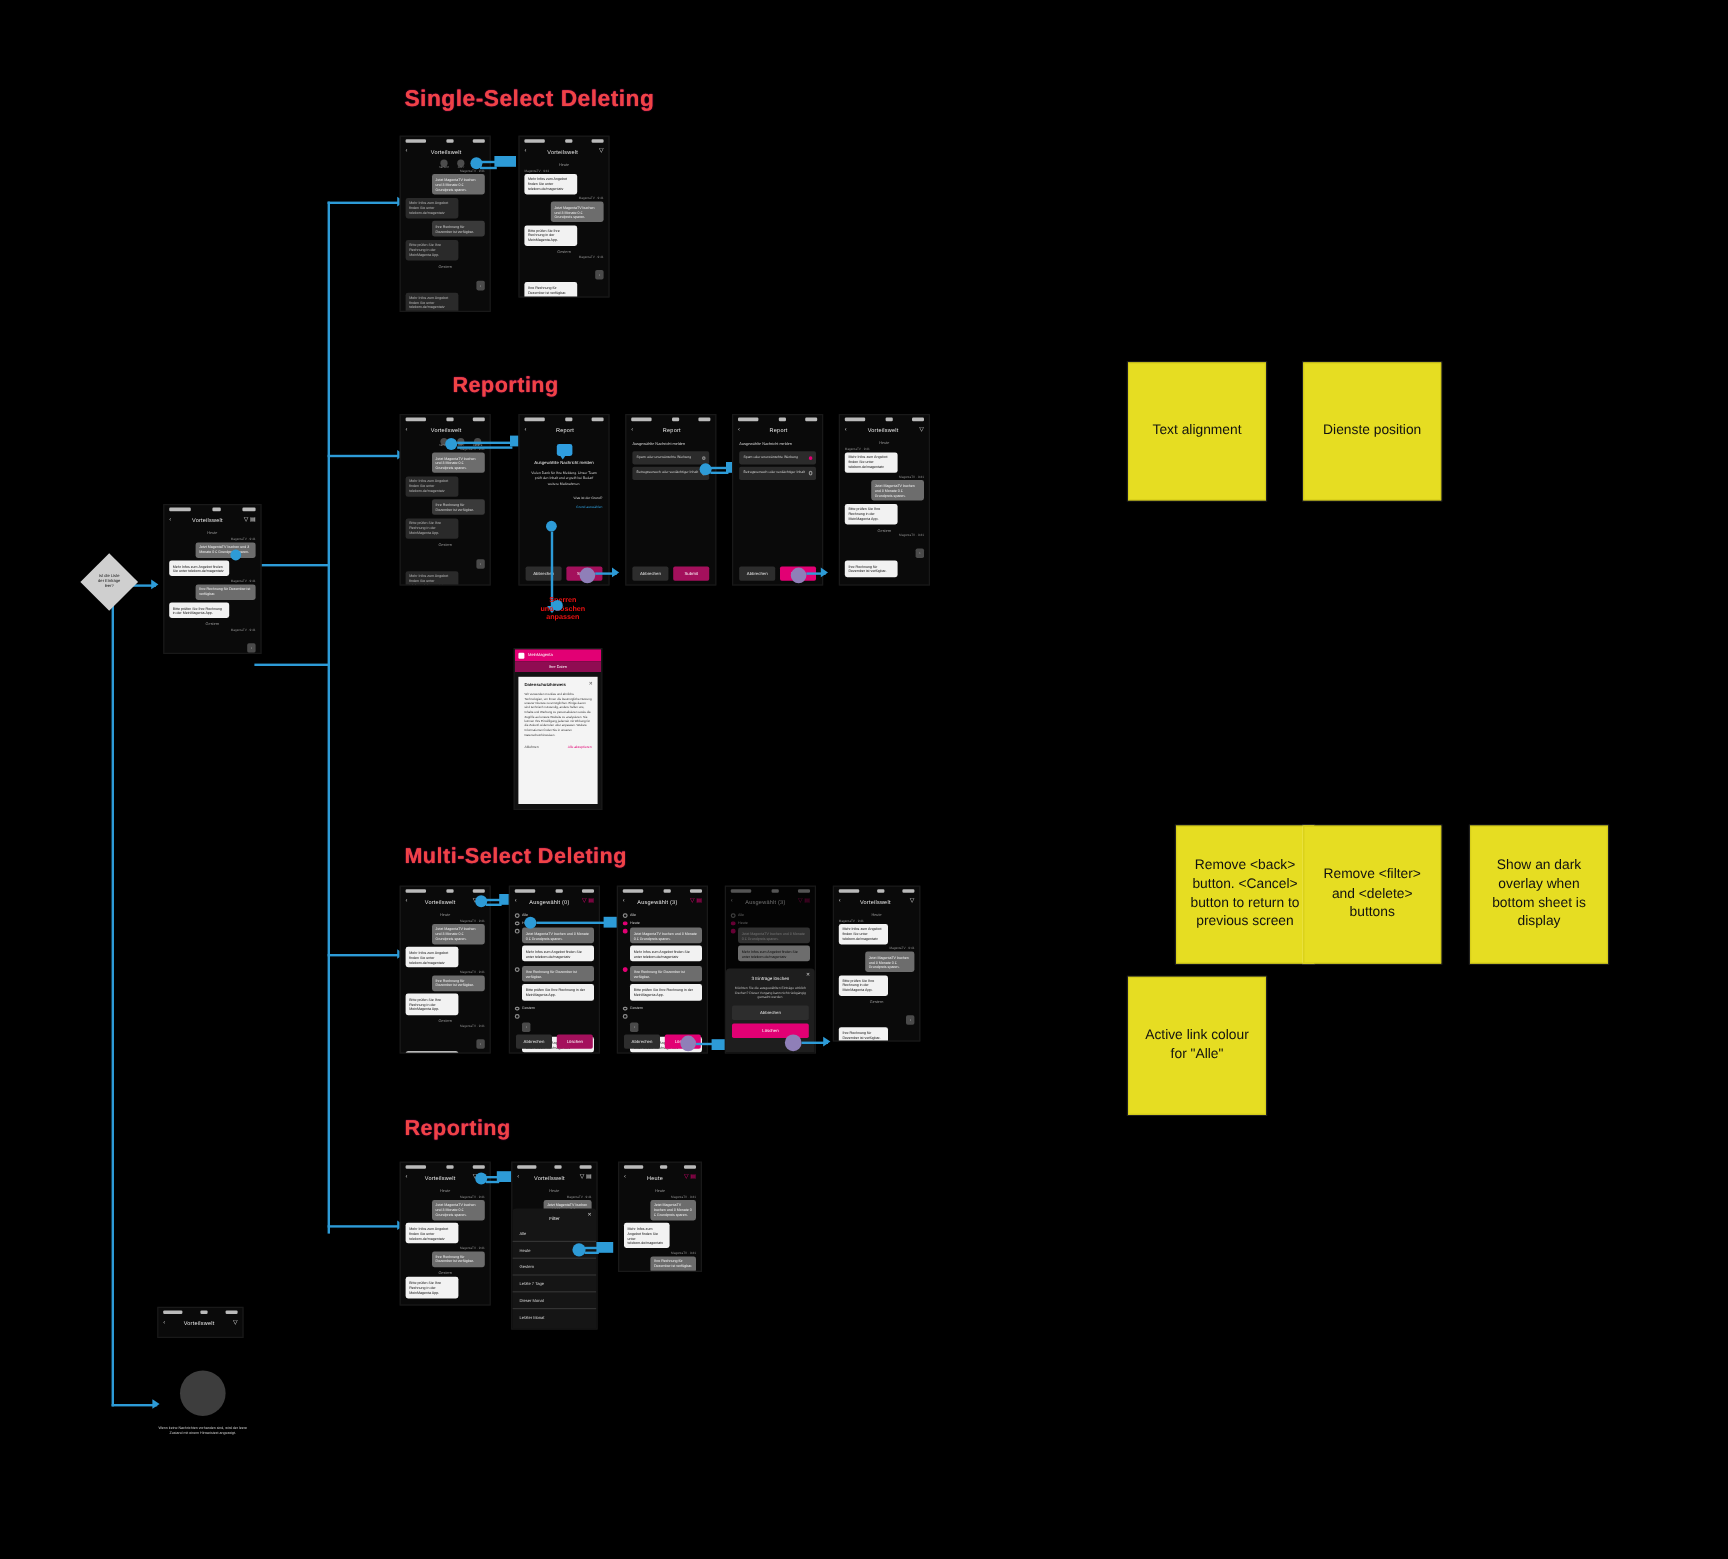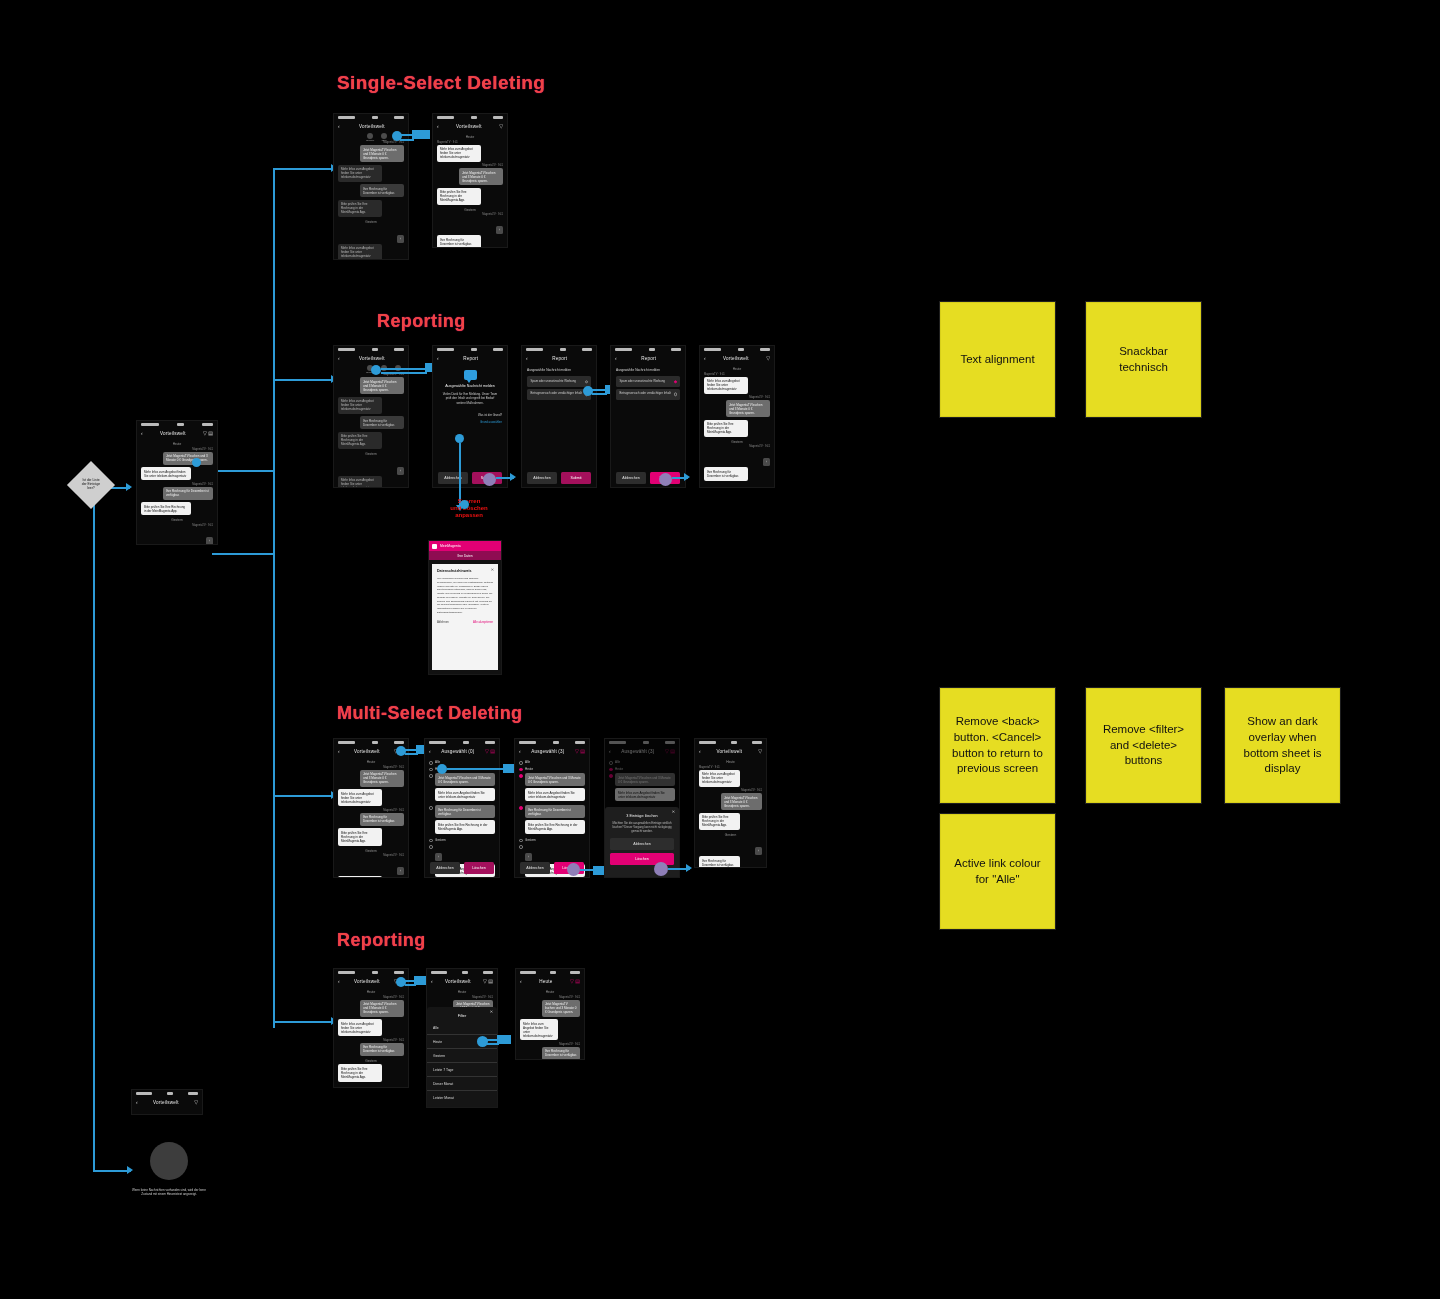--- a/index.html
+++ b/index.html
@@ -697,23 +697,23 @@
     <div class="bub in">Mehr Infos zum Angebot finden Sie unter telekom.de/magentatv</div>
     <div class="meta r">MagentaTV · 9:41</div>
     <div class="bub out">Ihre Rechnung für Dezember ist verfügbar.</div>
 
   </div>
 
   <div class="note" style="left:940px;top:302px;width:115px;height:115px;">
     <span>Text alignment</span>
   </div>
   <div class="note" style="left:1086px;top:302px;width:115px;height:115px;">
-    <span>Snackbar technisch</span>
-  </div>
-  <div class="note" style="left:940px;top:688px;width:115px;height:115px;">
+    <span>Dienste position</span>
+  </div>
+  <div class="note" style="left:980px;top:688px;width:115px;height:115px;">
     <span>Remove &lt;back&gt; button. &lt;Cancel&gt; button to return to previous screen</span>
   </div>
   <div class="note" style="left:1086px;top:688px;width:115px;height:115px;">
     <span>Remove &lt;filter&gt; and &lt;delete&gt; buttons</span>
   </div>
   <div class="note" style="left:1225px;top:688px;width:115px;height:115px;">
     <span>Show an dark overlay when bottom sheet is display</span>
   </div>
   <div class="note" style="left:940px;top:814px;width:115px;height:115px;">
     <span>Active link colour for "Alle"</span>

